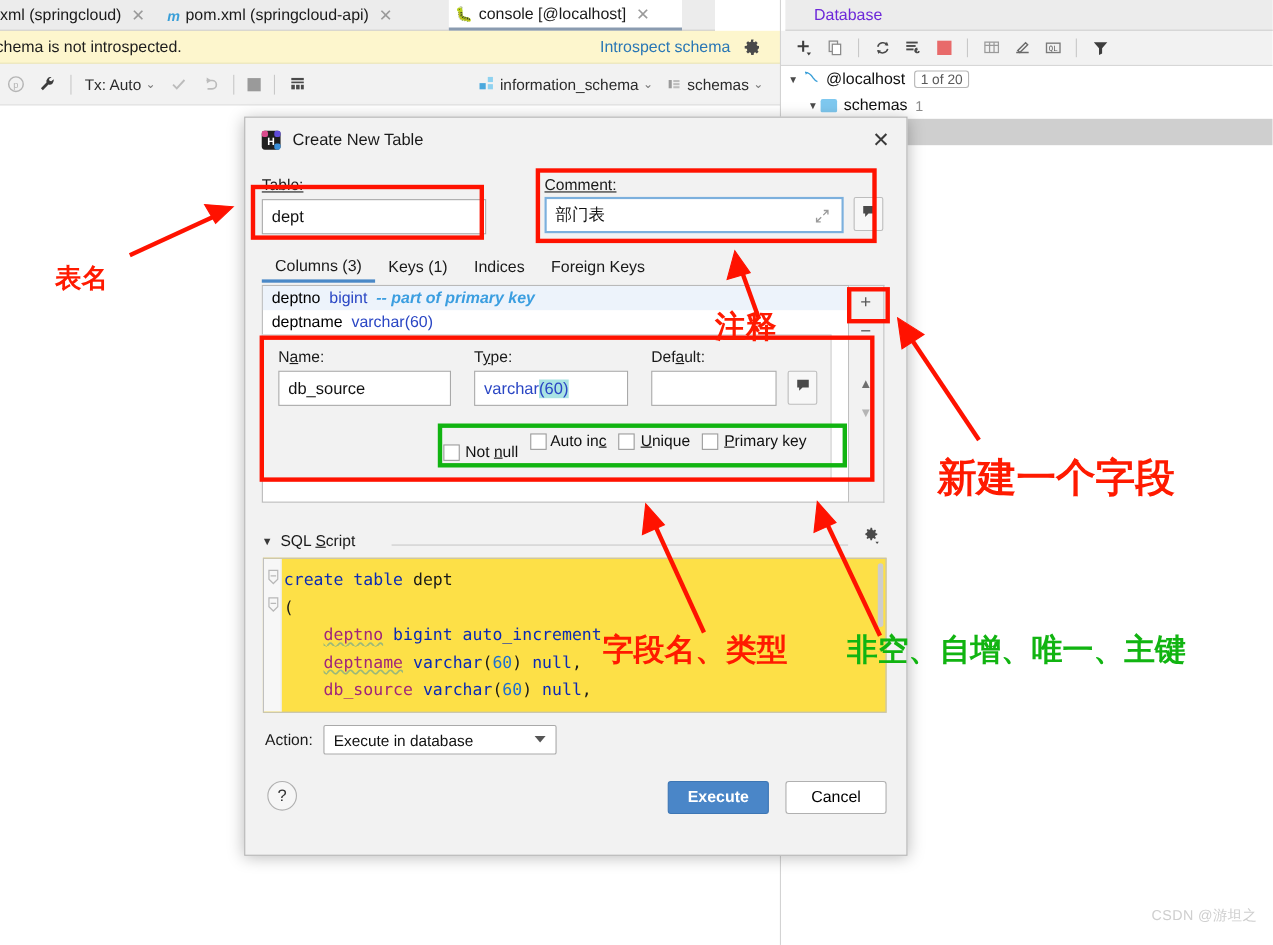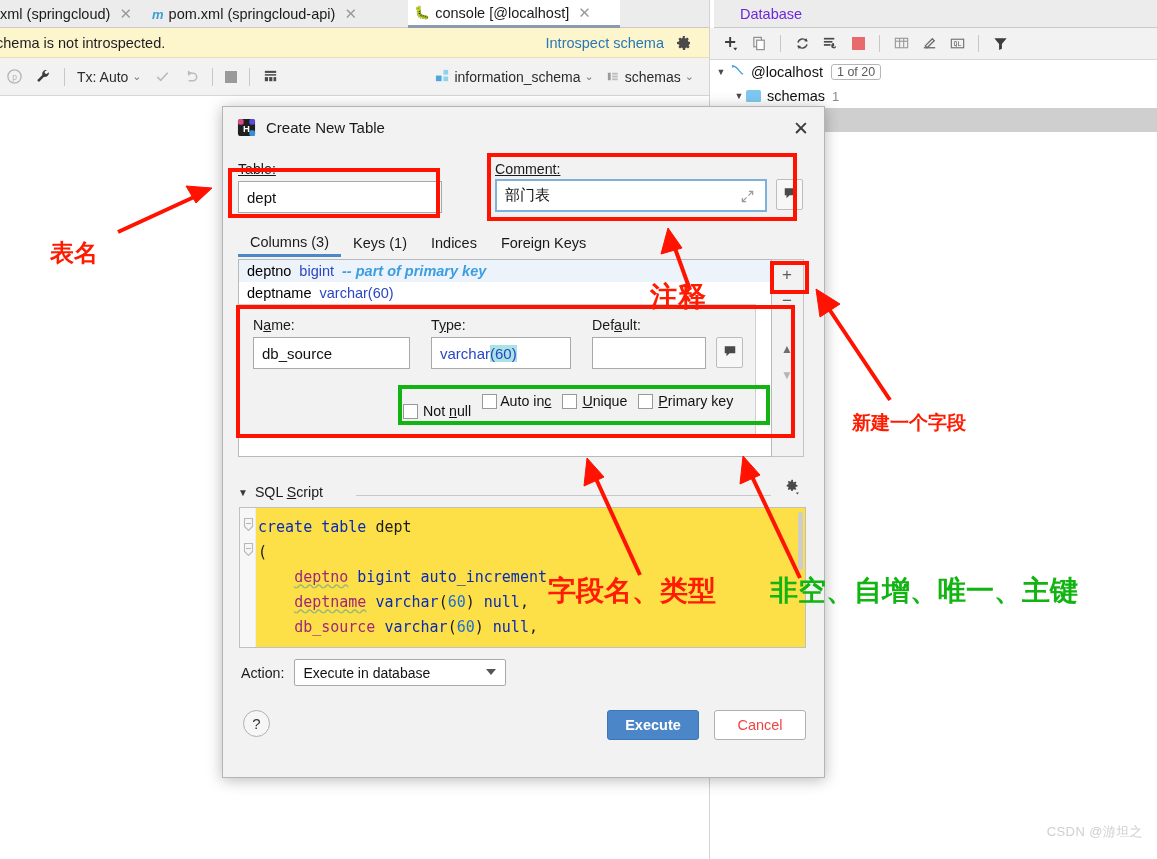--- a/index.html
+++ b/index.html
@@ -10,21 +10,21 @@
     font-family: "Liberation Sans", "DejaVu Sans", sans-serif;
     overflow: hidden;
   }
   #root { position: relative; width: 1157px; height: 859px; background:#fff; }
 
   
   .ide-left { position:absolute; left:0; top:0; width:710px; height:859px; background:#fff; }
   .ide-right { position:absolute; left:710px; top:0; width:447px; height:859px; background:#fff; }
 
   
-  .tabbar { position:absolute; left:0; top:0; width:710px; height:28px; background:#ececec;
+  .tabbar { position:absolute; left:0; top:0; width:650px; height:28px; background:#ececec;
             border-bottom:1px solid #c9c9c9; }
   .tab { position:absolute; top:0; height:28px; display:flex; align-items:center;
          font-size:14.5px; color:#1a1a1a; padding:0 6px; gap:5px; white-space:nowrap; }
   .tab.active { background:#ffffff; border-bottom:3px solid #8a9bb0; }
   .tab .tclose { color:#9a9a9a; font-size:15px; margin-left:4px; }
   .tab .ticon { font-size:13px; font-weight:bold; }
 
   
   .notif { position:absolute; left:0; top:28px; width:710px; height:30px; background:#fdf6cd;
            border-bottom:1px solid #e8e0b0; display:flex; align-items:center; }
@@ -490,21 +490,21 @@
         <span class="sel-arrow"></span>
       </div>
     </div>
 
     <div style="position:absolute;left:20px;top:603px;width:27px;height:27px;border-radius:50%;border:1px solid #b0b0b0;background:#f6f6f6;display:flex;align-items:center;justify-content:center;font-size:15px;color:#333;">
       <span>?</span>
     </div>
     <div class="btn" style="position:absolute;left:384px;top:603px;width:92px;background:#4a86c8;color:#fff;font-weight:bold;border:1px solid #3d76b4;">
       <span>Execute</span>
     </div>
-    <div class="btn" style="position:absolute;left:491px;top:603px;width:92px;background:#fff;color:#ef4444;border:1px solid #b0b0b0;">
+    <div class="btn" style="position:absolute;left:491px;top:603px;width:92px;background:#fff;color:#000000;border:1px solid #b0b0b0;">
       <span>Cancel</span>
     </div>
   </div>
 
   <div class="redbox" style="left:228px;top:168px;width:212px;height:50px;"></div>
   <div class="redbox" style="left:487px;top:153px;width:310px;height:68px;"></div>
   <div class="redbox" style="left:770px;top:261px;width:39px;height:33px;"></div>
   <div class="redbox" style="left:236px;top:305px;width:559px;height:133px;"></div>
   <div class="greenbox" style="left:398px;top:385px;width:372px;height:40px;"></div>
 
@@ -531,17 +531,17 @@
     </g>
 
     <g stroke="#ff1200" fill="#ff1200">
       <line x1="800" y1="578" x2="748" y2="468" stroke-width="4"></line>
       <polygon points="743,456 740,484 760,475"></polygon>
     </g>
   </svg>
 
   <div class="anno" style="left:50px;top:237px;font-size:24px;">表名</div>
   <div class="anno" style="left:650px;top:278px;font-size:28px;">注释</div>
-  <div class="anno" style="left:852px;top:410px;font-size:19px;">新建一个字段</div>
+  <div class="anno" style="left:852px;top:410px;font-size:36px;">新建一个字段</div>
   <div class="anno" style="left:548px;top:572px;font-size:28px;">字段名、类型</div>
   <div class="anno green" style="left:770px;top:572px;font-size:28px;">非空、自增、唯一、主键</div>
 
 </div>
 
 </body></html>

